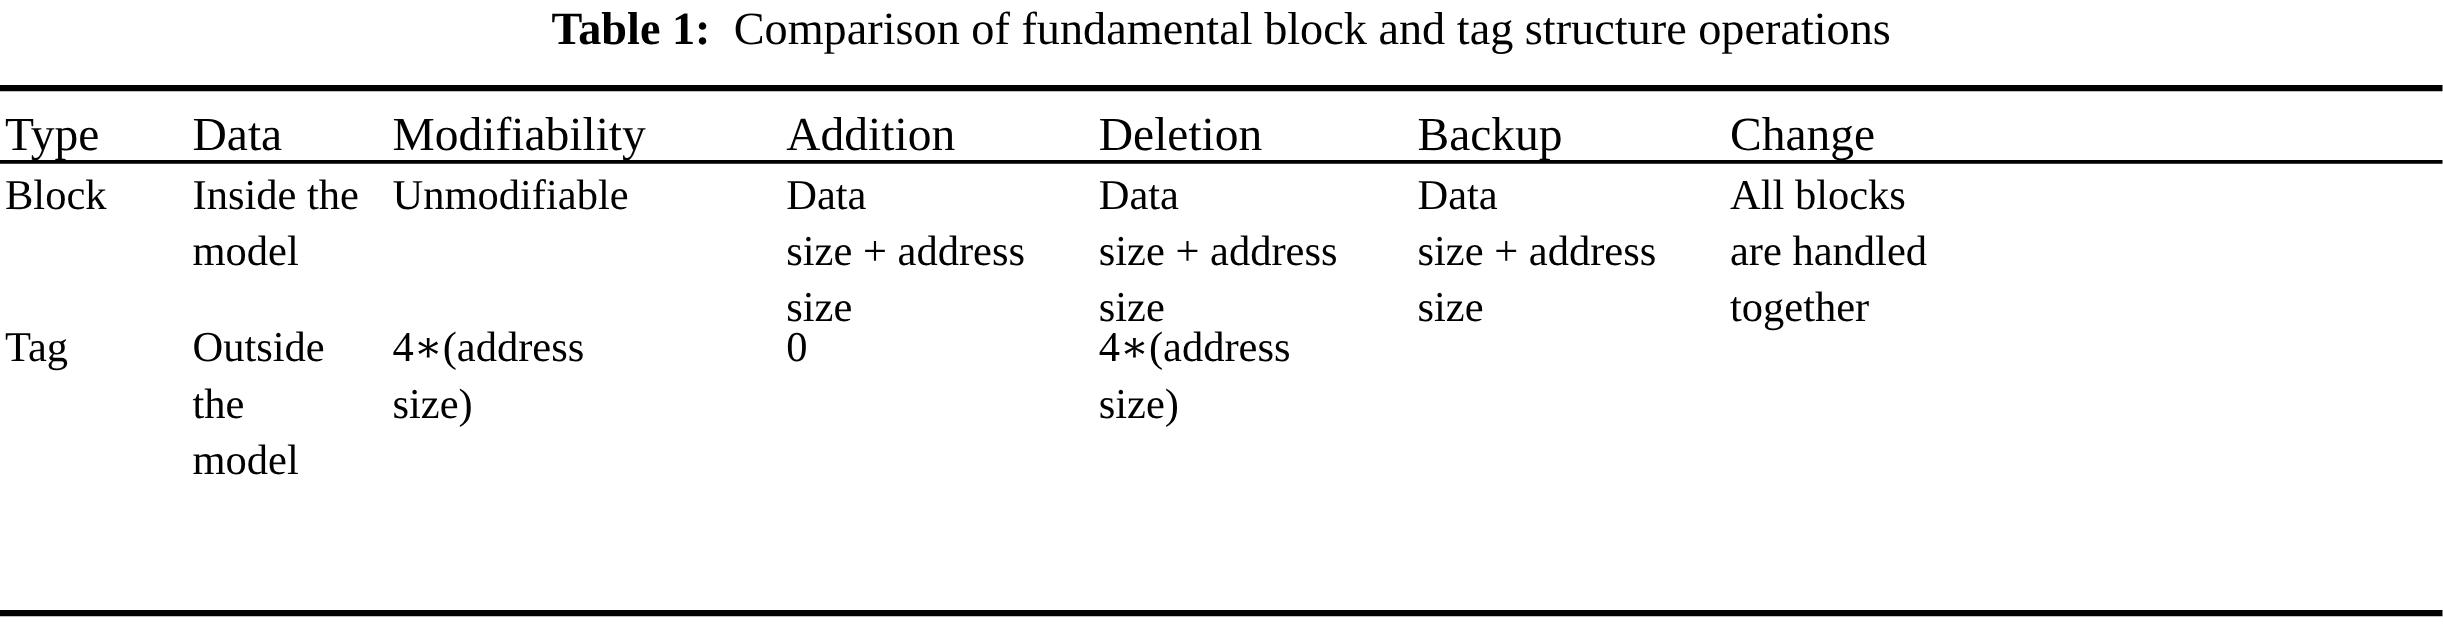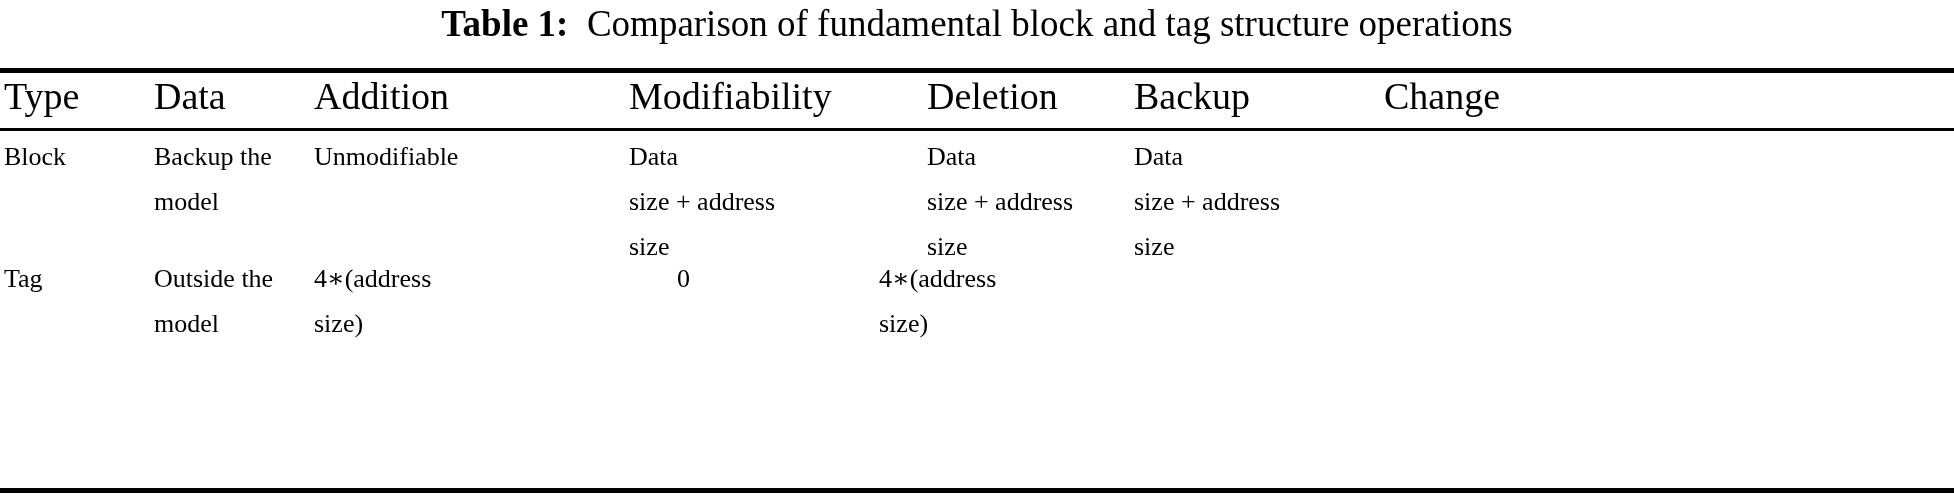--- a/index.html
+++ b/index.html
@@ -55,84 +55,87 @@
   .thead,
   .tbody-row {
     position: absolute;
     left: 0;
     width: 1954px;
     display: grid;
     grid-template-columns: 150px 160px 315px 250px 255px 250px 574px;
     box-sizing: border-box;
   }
 
-  .thead { top: 74px; }
+  .thead { top: 86px; }
 
   .row-block { top: 134px; }
   .row-tag   { top: 256px; }
 
   .cell {
-    font-size: 26px;
+    font-size: 34px;
     line-height: 45px;
     text-align: left;
     padding-right: 10px;
     box-sizing: border-box;
     white-space: pre-line;
   }
 
   .cell-head {
     font-size: 38px;
     line-height: 45px;
   }
 
   .col-type       { padding-left: 4px; }
   .col-data       { padding-left: 4px; }
   .col-modif      { padding-left: 4px; }
   .col-addition   { padding-left: 4px; }
-  .col-deletion   { padding-left: 4px; margin-left: 48px; }
+  .col-deletion   { padding-left: 4px; }
   .col-change     { padding-left: 4px; }
   .col-backup     { padding-left: 4px; }
 </style>
 </head>
 <body>
 
 <div class="table-figure">
 
   <div class="caption">
     <span class="caption-label">Table 1:</span><span>&nbsp; </span><span class="caption-text">Comparison of fundamental block and tag structure operations</span>
   </div>
 
   <div class="rule rule-top"></div>
   <div class="rule rule-mid"></div>
   <div class="rule rule-bottom"></div>
 
   <div class="thead">
     <div class="cell cell-head col-type">Type</div>
     <div class="cell cell-head col-data">Data</div>
+    <div class="cell cell-head col-modif">Modifiability</div>
     <div class="cell cell-head col-addition">Addition</div>
-    <div class="cell cell-head col-modif">Modifiability</div>
     <div class="cell cell-head col-deletion">Deletion</div>
     <div class="cell cell-head col-backup">Backup</div>
     <div class="cell cell-head col-change">Change</div>
   </div>
 
   <div class="tbody-row row-block">
     <div class="cell col-type">Block</div>
-    <div class="cell col-data">Backup the
+    <div class="cell col-data">Inside the
 model</div>
     <div class="cell col-modif">Unmodifiable</div>
     <div class="cell col-addition">Data
 size + address
 size</div>
     <div class="cell col-deletion">Data
 size + address
 size</div>
     <div class="cell col-change">Data
 size + address
 size</div>
+    <div class="cell col-backup">All blocks
+are handled
+together</div>
   </div>
 
   <div class="tbody-row row-tag">
     <div class="cell col-type">Tag</div>
     <div class="cell col-data">Outside the
 model</div>
     <div class="cell col-addition">4∗(address
 size)</div>
     <div class="cell col-deletion">0</div>
     <div class="cell col-change">4∗(address

